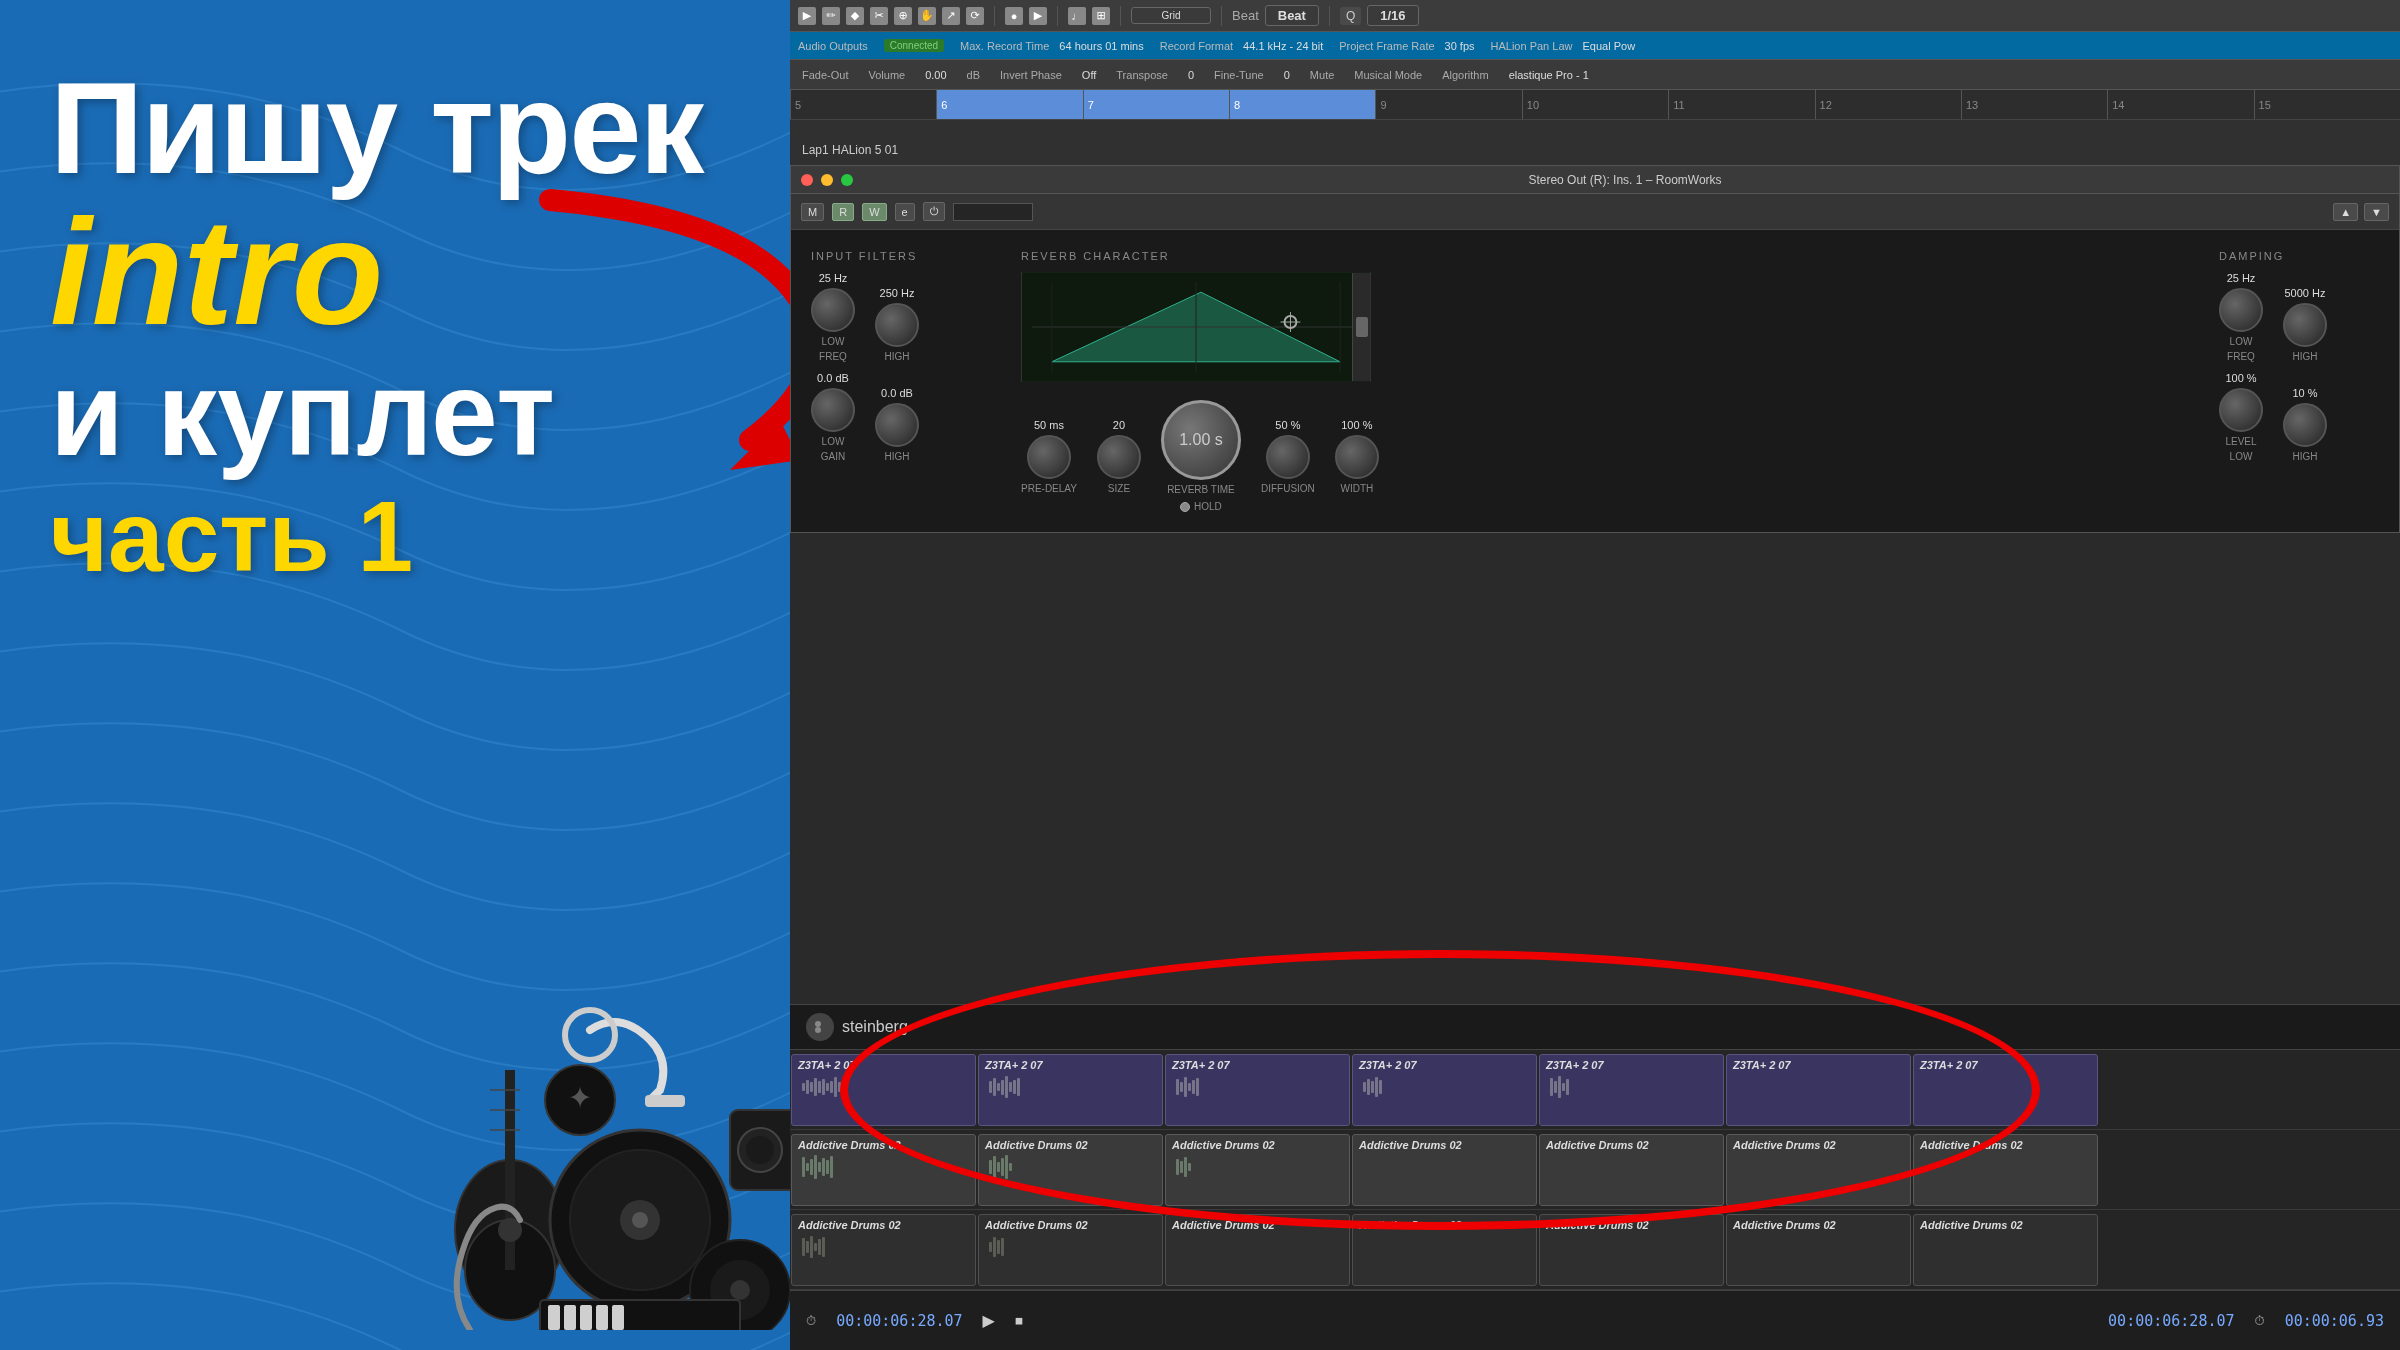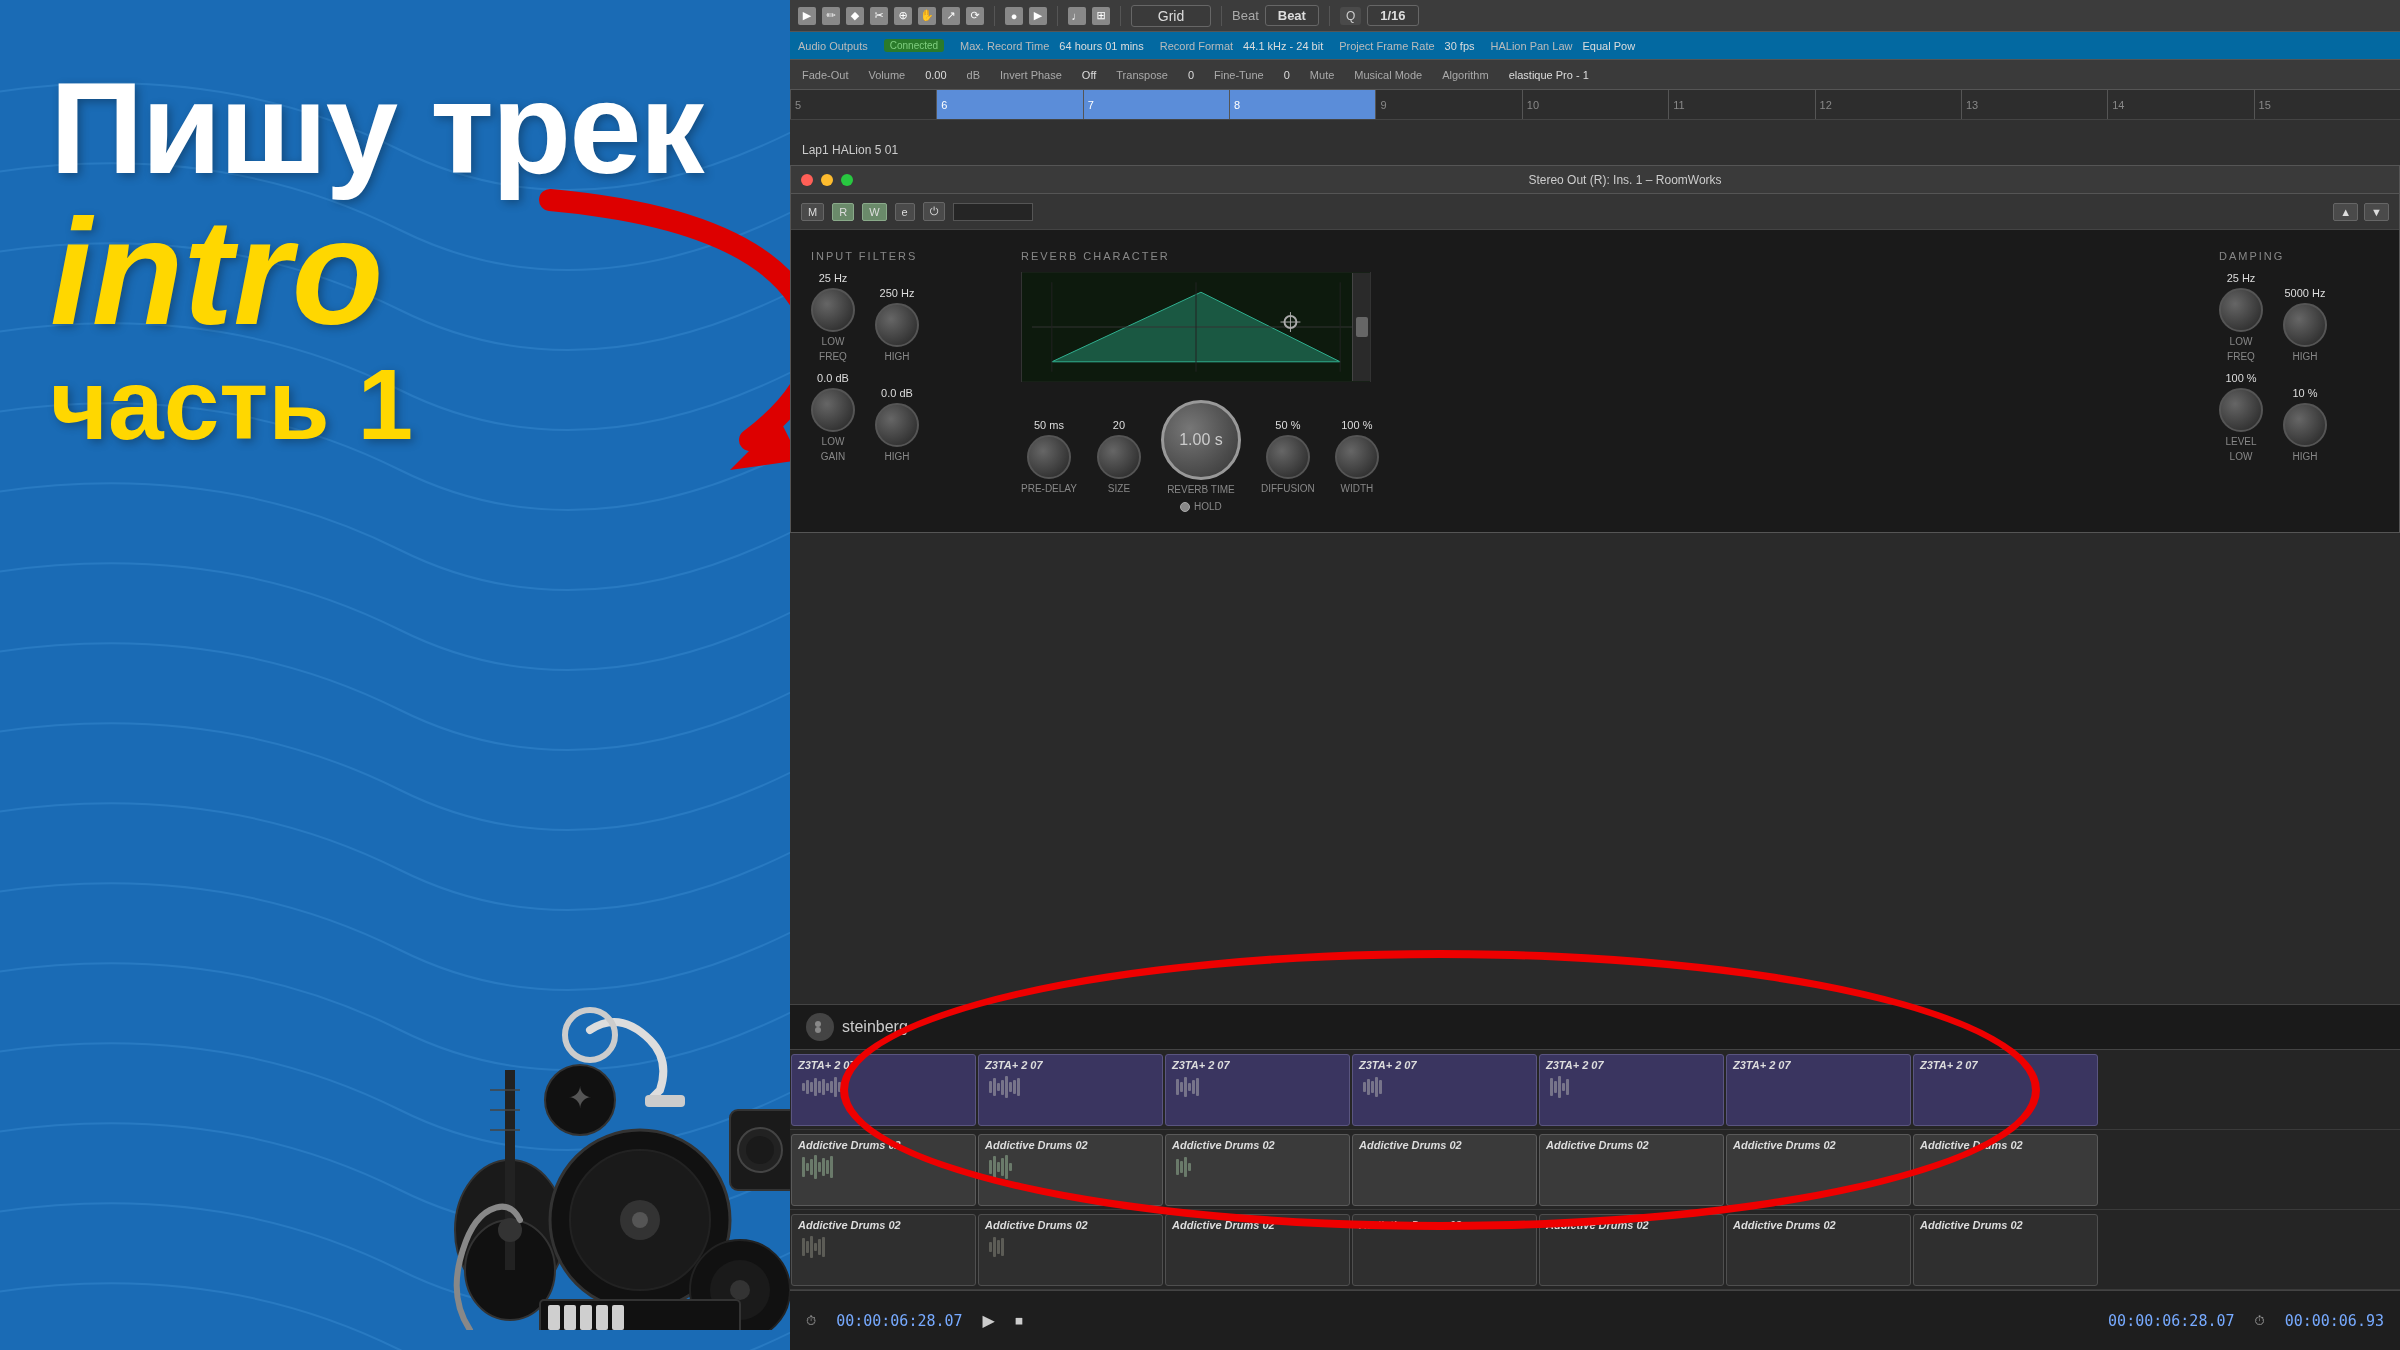--- a/index.html
+++ b/index.html
@@ -121,21 +121,21 @@
       font-size: 12px;
       background: #4a4a4a;
       padding: 2px 6px;
       border-radius: 3px;
     }
 
     .toolbar-dropdown {
       background: #3a3a3a;
       border: 1px solid #666;
       color: #ddd;
-      font-size: 14px;
+      font-size: 10px;
       padding: 2px 8px;
       border-radius: 3px;
       min-width: 80px;
       text-align: center;
     }
 
     .beat-label {
       color: #aaa;
       font-size: 13px;
     }
@@ -587,20 +587,21 @@
       <path d="M-50,1060 Q200,1010 400,1110 T850,1060"></path>
       <path d="M-50,1140 Q200,1090 400,1190 T850,1140"></path>
       <path d="M-50,1220 Q200,1170 400,1270 T850,1220"></path>
       <path d="M-50,1300 Q200,1250 400,1350 T850,1300"></path>
     </g>
   </svg>
 
   <div class="left-content">
     <div class="main-title">Пишу трек</div>
     <div class="intro-title">intro</div>
+    <div class="subtitle">и куплет</div>
     <div class="part-text">часть 1</div>
   </div>
 
   <div class="instruments-img">
     <svg viewBox="0 0 420 380" width="420" height="380">
 
       <ellipse cx="120" cy="280" rx="55" ry="70" fill="#1a1a1a" stroke="#333" stroke-width="2"></ellipse>
       <ellipse cx="120" cy="320" rx="45" ry="50" fill="#111" stroke="#333" stroke-width="2"></ellipse>
       <rect x="115" y="120" width="10" height="200" fill="#222"></rect>
       <line x1="100" y1="140" x2="130" y2="140" stroke="#444" stroke-width="1.5"></line>

